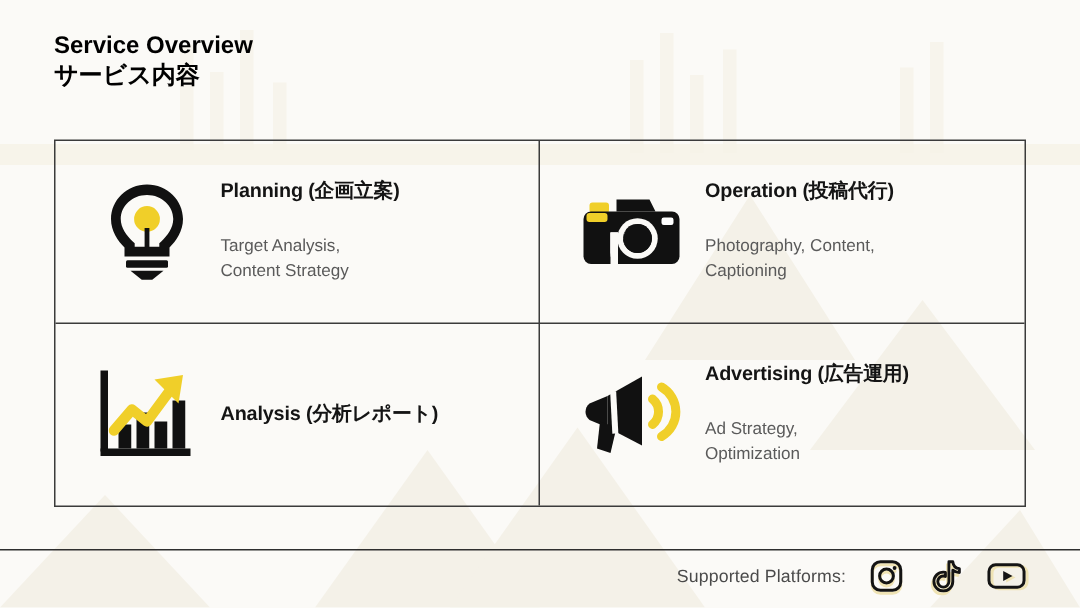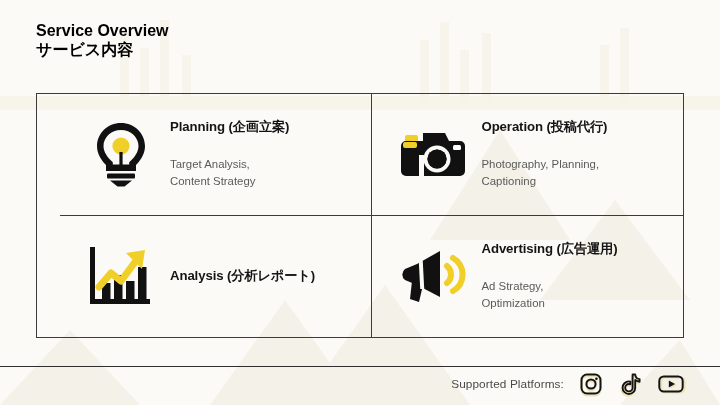--- a/index.html
+++ b/index.html
@@ -37,21 +37,20 @@
   #service-grid {
     position: absolute;
     left: 36px;
     top: 93px;
     width: 648px;
     height: 245px;
     border: 1.6px solid #3b3b3b;
     display: grid;
     grid-template-columns: 1fr 1fr;
     grid-template-rows: 1fr 1fr;
-    padding-left: 23px;
   }
   .service-card {
     display: flex;
     align-items: center;
     padding: 0 14px 0 22px;
     position: relative;
   }
   .service-card.rborder { border-right: 1.6px solid #3b3b3b; }
   .service-card.bborder { border-bottom: 1.6px solid #3b3b3b; }
 
@@ -189,21 +188,21 @@
         <path d="M33.6 27 A9.6 9.6 0 0 1 46.4 27 A13 13 0 0 0 33.6 27 Z" fill="#FBFAF7" opacity="0"></path>
         <circle cx="40" cy="33" r="9.6" fill="#111111"></circle>
         <path d="M40 23.4 A9.6 9.6 0 0 0 30.4 33 A9.6 9.6 0 0 0 33 39.4 A9.6 9.6 0 0 1 40 23.4 Z" fill="#FBFAF7" opacity="0.95"></path>
         <rect x="22" y="29" width="5" height="21" fill="#FBFAF7"></rect>
         <rect x="22" y="29" width="5" height="14" fill="#FBFAF7"></rect>
         <path d="M22 29 L27 29 L27 44 A2.5 2.5 0 0 1 22 44 Z" fill="#FBFAF7"></path>
       </svg>
     </div>
     <div class="card-text">
       <div class="card-title">Operation (投稿代行)</div>
-      <div class="card-desc">Photography, Planning,
+      <div class="card-desc">Photography, Content,
 Captioning</div>
     </div>
   </div>
 
   <div class="service-card rborder">
     <div class="card-icon">
       <svg width="66" height="62" viewBox="0 0 66 62" xmlns="http://www.w3.org/2000/svg">
         <rect x="2" y="2" width="5" height="54" fill="#111111"></rect>
         <rect x="2" y="54" width="60" height="5" fill="#111111"></rect>
         <rect x="14" y="38" width="8.5" height="16" fill="#111111"></rect>

